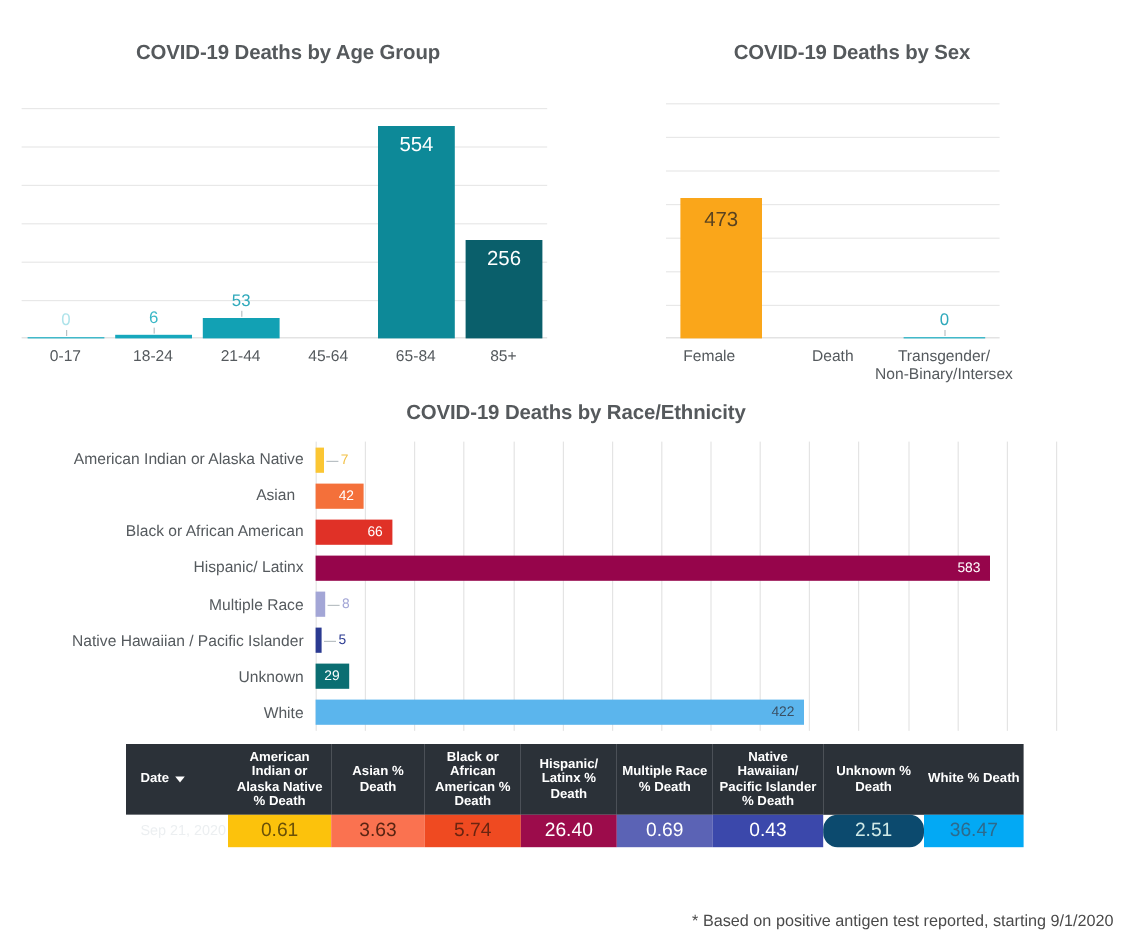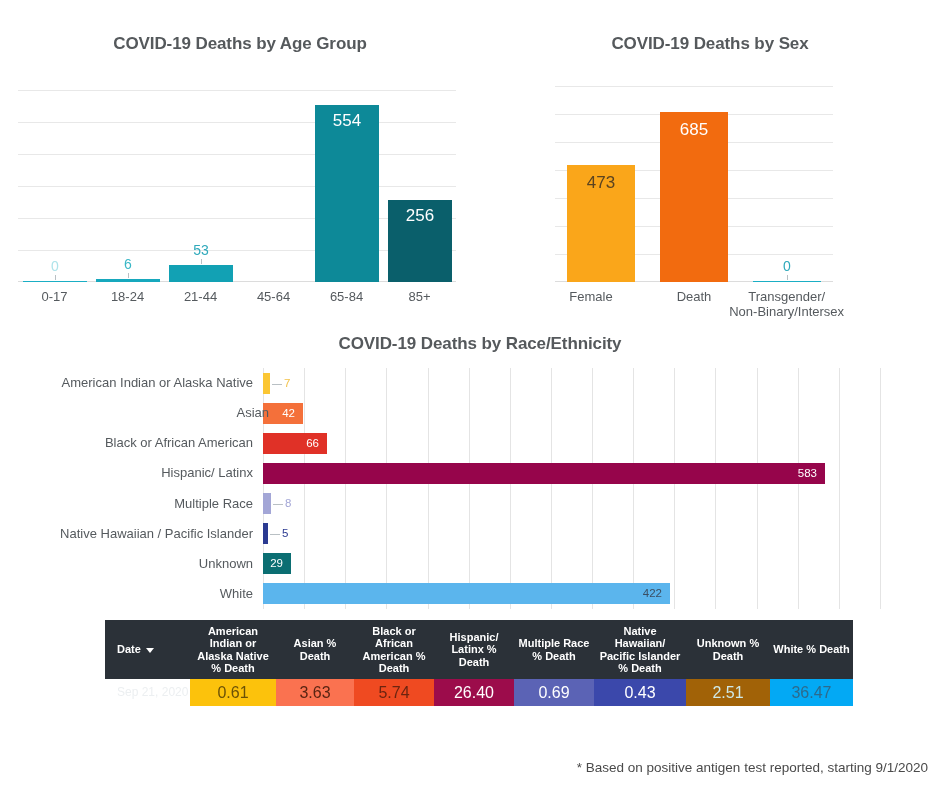--- a/index.html
+++ b/index.html
@@ -186,24 +186,20 @@
         <div class="hgrid" style="top: 84px;"></div>
         <div class="hgrid" style="top: 112px;"></div>
         <div class="hgrid" style="top: 140px;"></div>
         <div class="hgrid" style="top: 168px;"></div>
       </div>
     <div class="baseline"></div>
     <div class="vcols" id="sex-cols">
         <div class="vcol" style="left: 12px; width: 68px; height: 196px;">
           <div class="vbar" style="height: 117px; background: rgb(250, 166, 26);"></div>
           <div class="vlabel-in" style="color: rgb(90, 67, 32); bottom: 91px;">473</div>
-        </div>
-        <div class="vcol" style="left: 105px; width: 68px; height: 196px;">
-          <div class="vbar" style="height: 170px; background: rgb(242, 107, 15);"></div>
-          <div class="vlabel-in" style="color: rgb(255, 255, 255); bottom: 144px;">685</div>
         </div>
         <div class="vcol" style="left: 198px; width: 68px; height: 196px;">
           <div class="vbar" style="height: 1px; background: rgb(26, 174, 196);"></div>
           <div class="vtick" style="bottom: 2px; height: 5px;"></div>
           <div class="vlabel-out" style="color: rgb(47, 169, 187); bottom: 9px;">0</div>
         </div>
       </div>
   </div>
   <div id="sex-cats">
       <div class="xcat" style="left: 511px; width: 160px; top: 290px;">Female</div>
@@ -264,21 +260,21 @@
           <div class="hlabel-in" style="color: rgb(255, 255, 255); left: 20px; transform: translate(-100%, -50%);">29</div>
         </div>
         <div class="hrow" style="top: 215px; height: 21px; width: 617px;">
           <div class="hbar" style="width: 407px; background: rgb(91, 181, 237);"></div>
           <div class="hlabel-in" style="color: rgb(58, 79, 99); left: 399px; transform: translate(-100%, -50%);">422</div>
         </div>
       </div>
   </div>
   <div id="race-cats">
       <div class="ycat" style="left: 20px; width: 233px; top: 376.062px;">American Indian or Alaska Native</div>
-      <div class="ycat" style="left: 36px; width: 233px; top: 406.188px;">Asian</div>
+      <div class="ycat" style="left: 13px; width: 233px; top: 406.188px;">Asian</div>
       <div class="ycat" style="left: 20px; width: 233px; top: 436.312px;">Black or African American</div>
       <div class="ycat" style="left: 20px; width: 233px; top: 466.438px;">Hispanic/ Latinx</div>
       <div class="ycat" style="left: 20px; width: 233px; top: 496.562px;">Multiple Race</div>
       <div class="ycat" style="left: 20px; width: 233px; top: 526.688px;">Native Hawaiian / Pacific Islander</div>
       <div class="ycat" style="left: 20px; width: 233px; top: 556.812px;">Unknown</div>
       <div class="ycat" style="left: 20px; width: 233px; top: 586.938px;">White</div>
     </div>
 
   <table class="tbl" style="left:105px; top:620px; width:748px;">
     <colgroup>
@@ -307,20 +303,20 @@
       </thead>
     <tbody id="tbody-rows">
         <tr>
           <td class="date-td">Sep 21, 2020</td>
           <td style="background: rgb(252, 194, 12); color: rgb(107, 81, 7);">0.61</td>
           <td style="background: rgb(250, 114, 80); color: rgb(90, 36, 18);">3.63</td>
           <td style="background: rgb(239, 74, 33); color: rgb(107, 36, 16);">5.74</td>
           <td style="background: rgb(156, 12, 75); color: rgb(255, 255, 255);">26.40</td>
           <td style="background: rgb(91, 99, 181); color: rgb(255, 255, 255);">0.69</td>
           <td style="background: rgb(59, 72, 171); color: rgb(255, 255, 255);">0.43</td>
-          <td style="background: #a16207; color: rgb(207, 233, 231);">2.51</td>
+          <td style="background: #0c4a6e; color: rgb(207, 233, 231); border-radius: 12px;">2.51</td>
           <td style="background: rgb(3, 169, 244); color: rgb(45, 106, 140);">36.47</td>
         </tr>
       </tbody>
   </table>
 
   <div class="footnote">* Based on positive antigen test reported, starting 9/1/2020</div>
 </div>
 
 </body></html>

